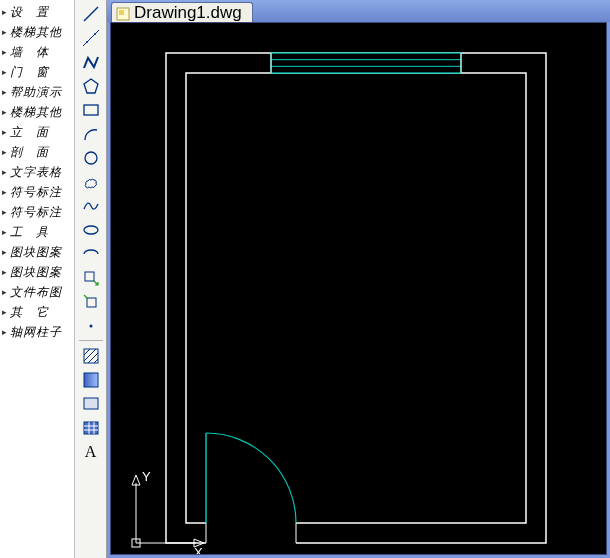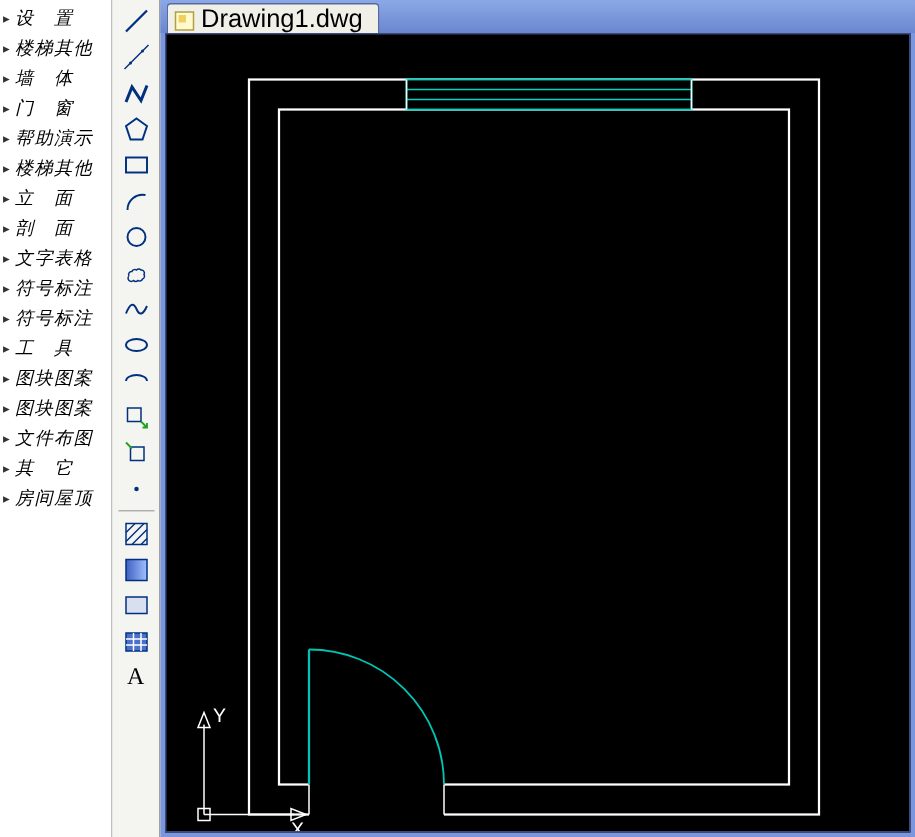--- a/index.html
+++ b/index.html
@@ -172,21 +172,21 @@
   <div class="menu-item">
       <span class="arrow">▸</span>
       <span class="label">文件布图</span>
     </div>
   <div class="menu-item">
       <span class="arrow">▸</span>
       <span class="label">其　它</span>
     </div>
   <div class="menu-item">
       <span class="arrow">▸</span>
-      <span class="label">房间屋顶</span>
+      <span class="label">轴网柱子</span>
     </div>
 </div>
 
 <div class="tool-palette">
   <div class="tool-btn">
       <svg width="18" height="18">
         <line x1="2" y1="16" x2="16" y2="2" stroke="#003080" stroke-width="1.5"></line>
       </svg>
     </div>
   <div class="tool-btn">

